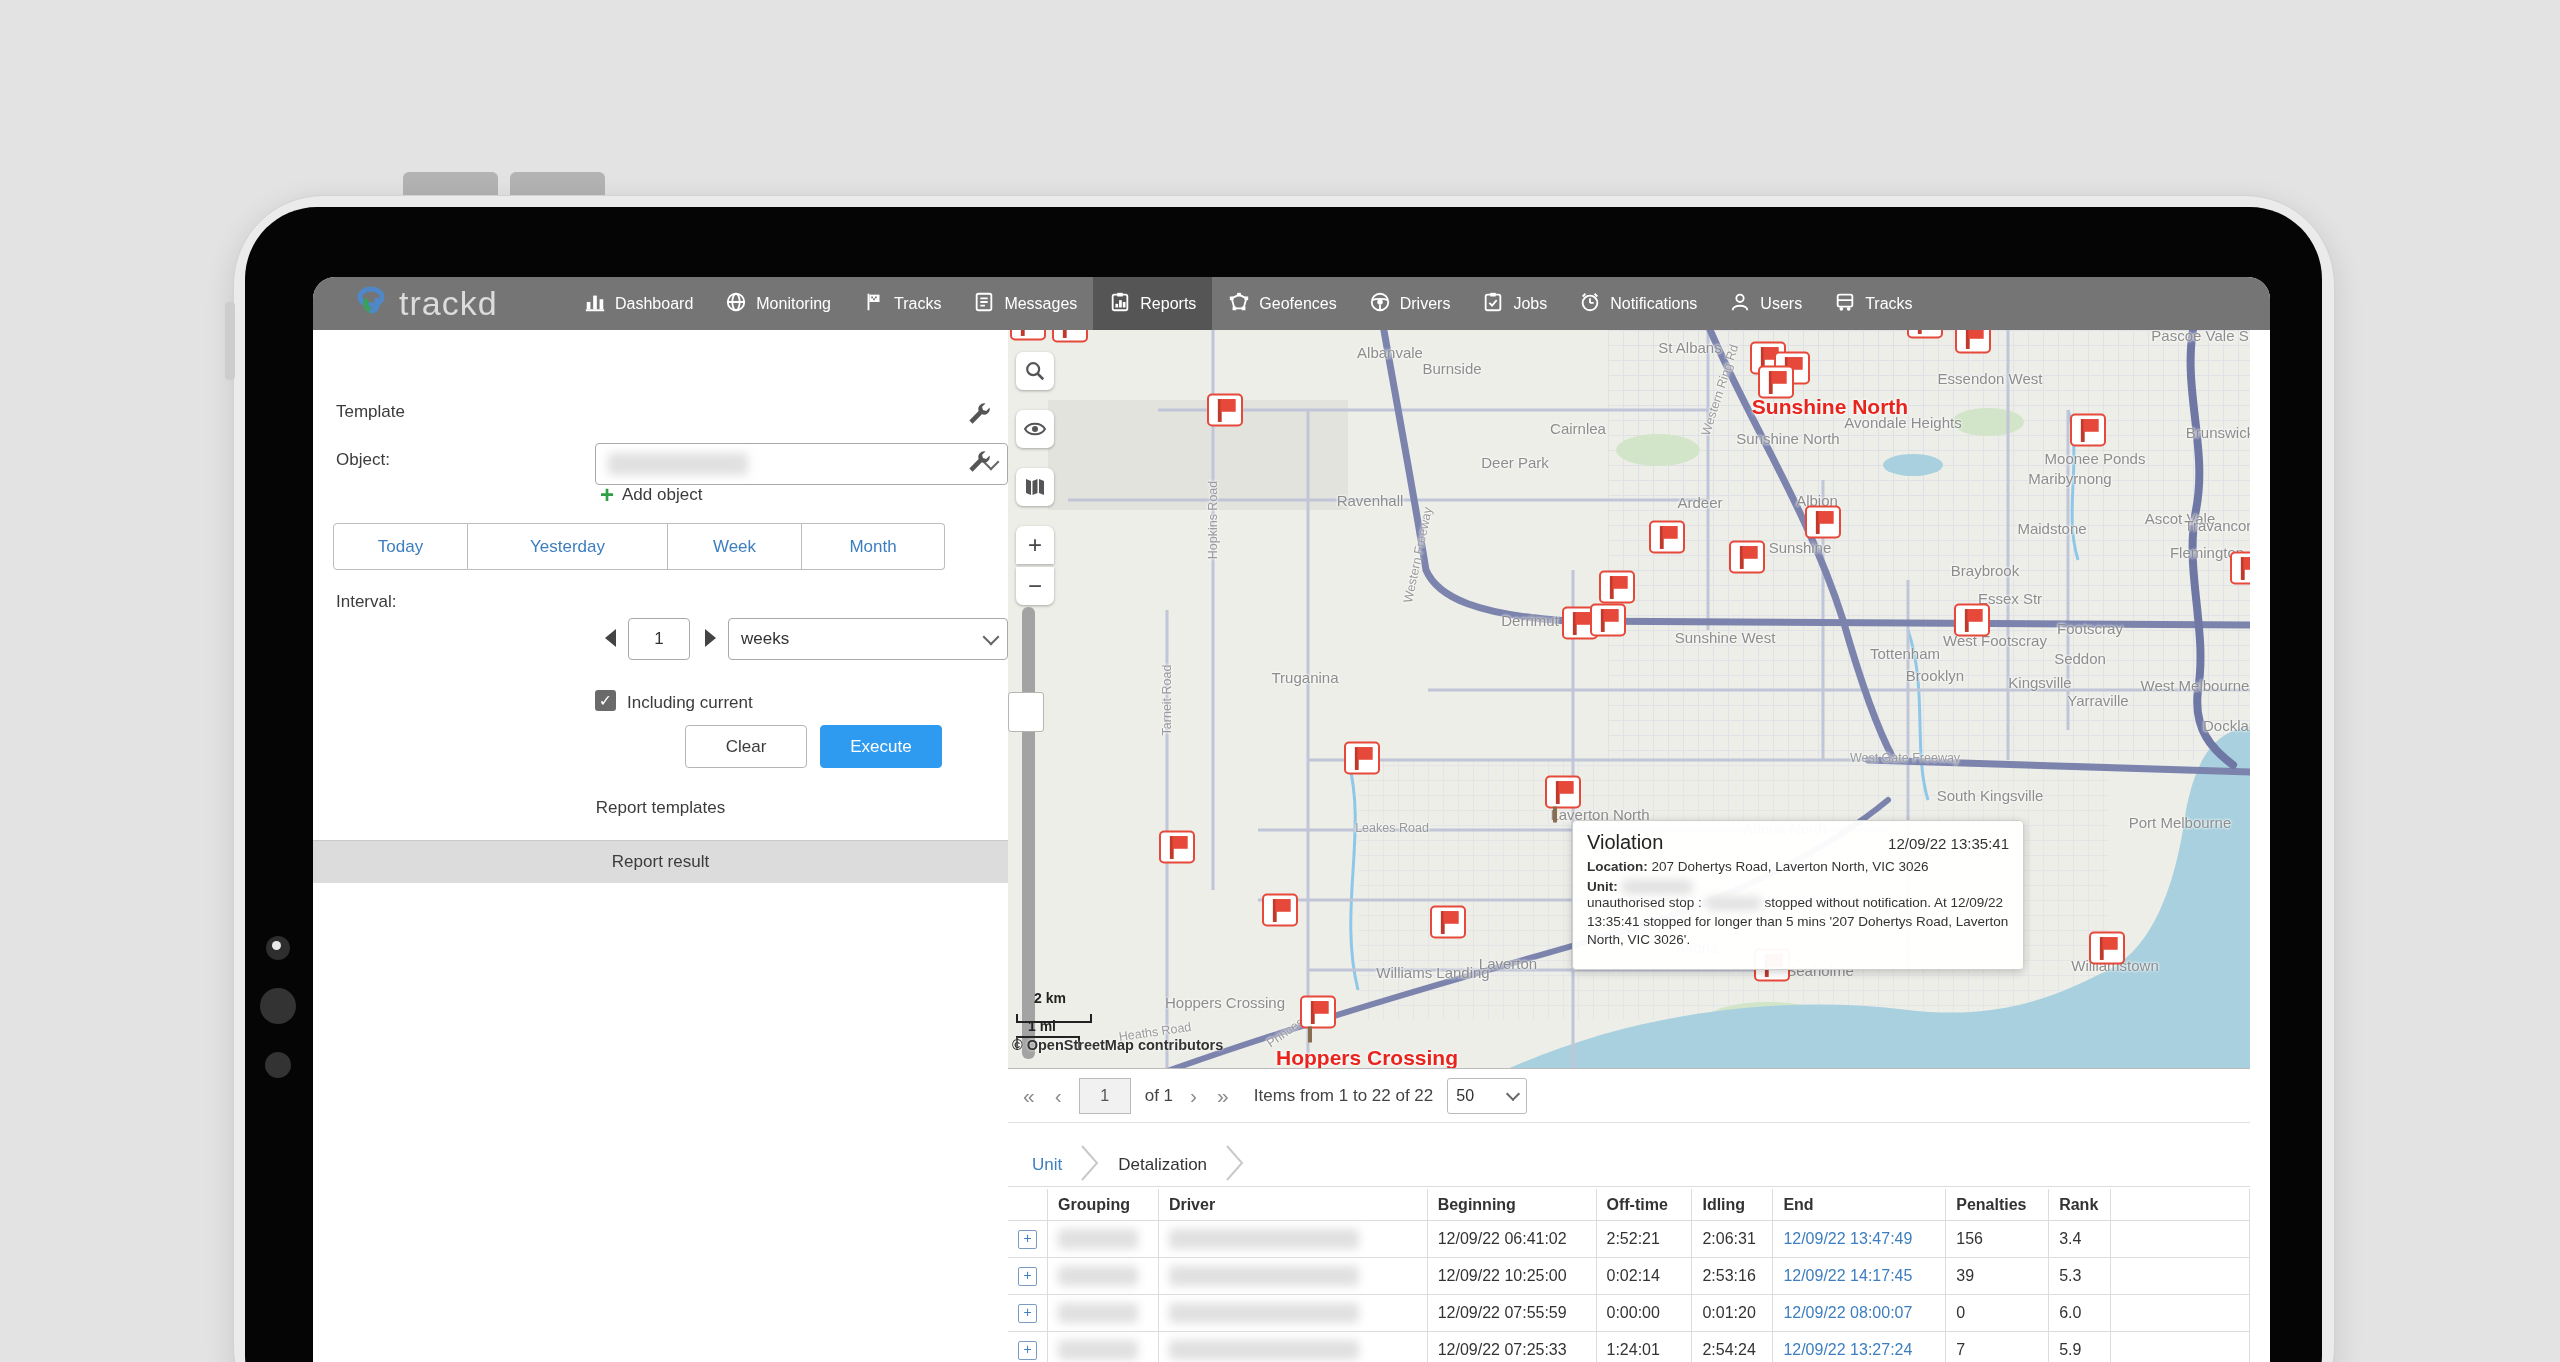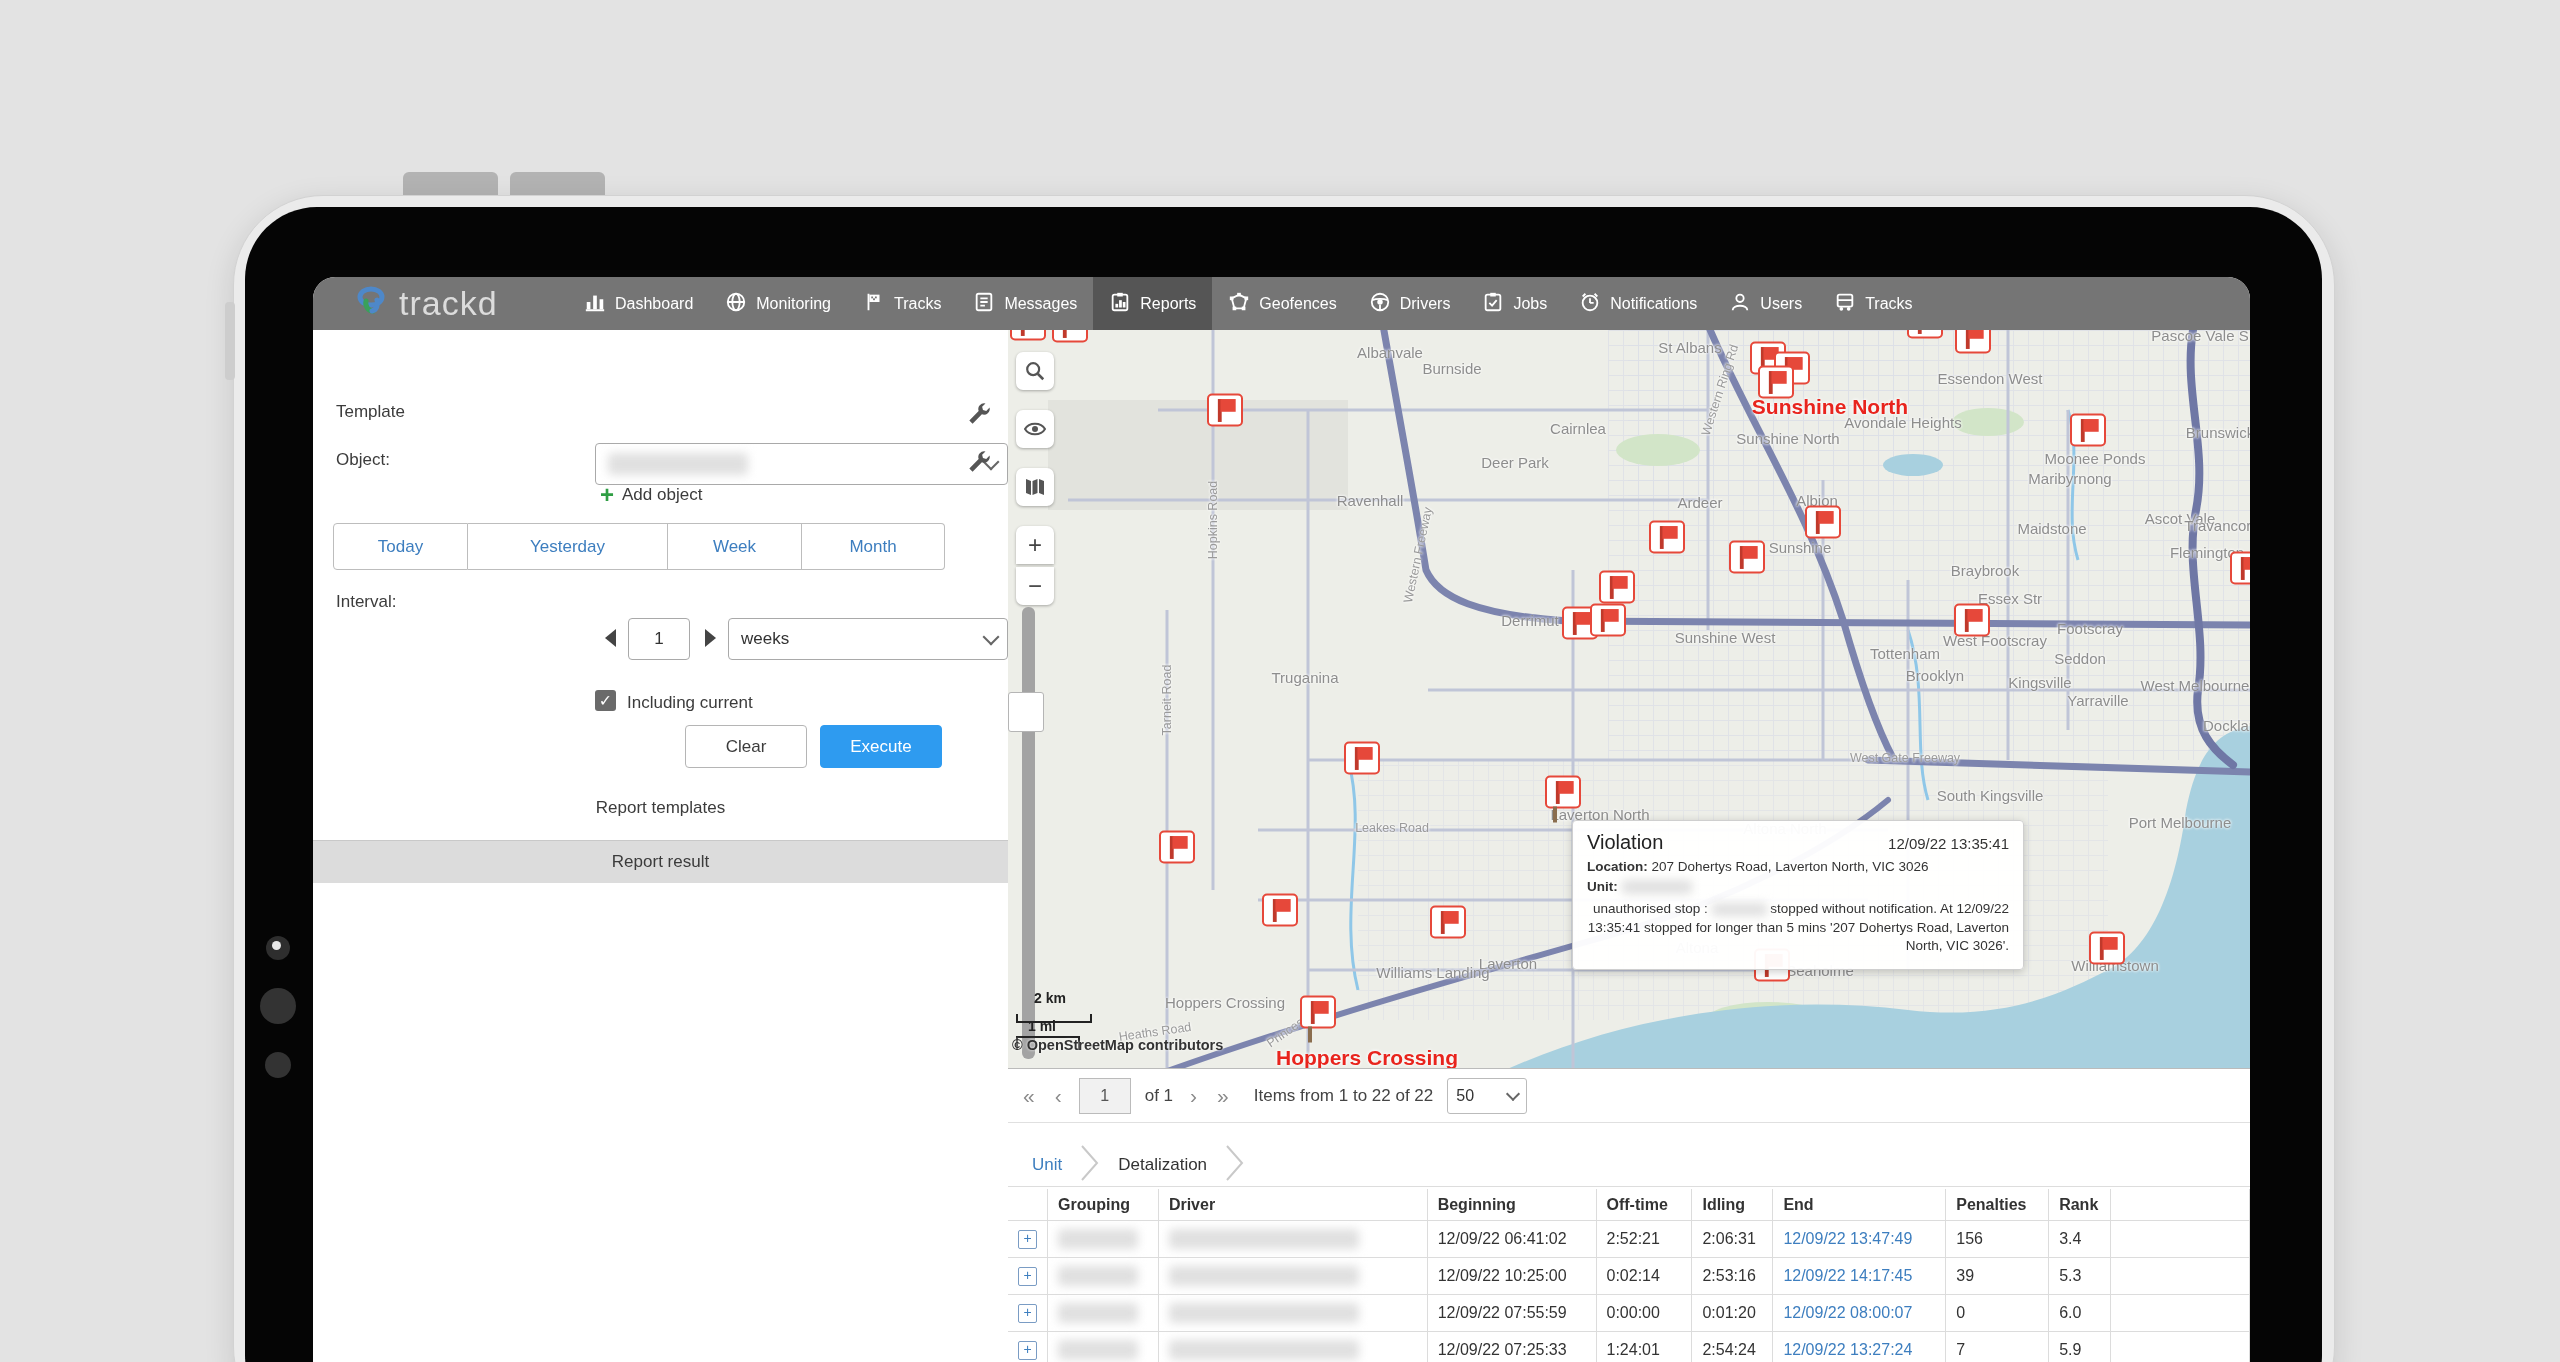--- a/index.html
+++ b/index.html
@@ -4,21 +4,21 @@
 <style>
   html,body{margin:0;padding:0;background:#e3e3e3;font-family:"Liberation Sans",sans-serif;}
   .stage{position:relative;width:2560px;height:1362px;overflow:hidden;background:#e3e3e3;}
   
   .tab-btn{position:absolute;height:26px;background:#b3b3b3;border-radius:6px 6px 0 0;}
   .tab-frame{position:absolute;left:233px;top:195px;width:2100px;height:1240px;background:#ebebeb;border:1px solid #d2d2d2;border-radius:90px;box-shadow:0 8px 30px rgba(0,0,0,.12);}
   .side-btn{position:absolute;left:225px;top:302px;width:10px;height:78px;background:#cdcdcd;border-radius:4px;}
   .bezel{position:absolute;left:245px;top:207px;width:2077px;height:1220px;background:#050505;border-radius:72px;}
   .cam{position:absolute;border-radius:50%;}
   
-  .screen{position:absolute;left:313px;top:277px;width:1937px;height:1085px;background:#ffffff;border-radius:22px 22px 0 0;overflow:hidden;}
+  .screen{position:absolute;left:313px;top:277px;width:1937px;height:1085px;background:#ffffff;border-radius:22px 22px 0 0;overflow:hidden;padding-left:20px;}
   
   .nav{position:absolute;left:0;top:0;width:100%;height:53px;background:#757575;display:flex;align-items:center;}
   .logo{display:flex;align-items:center;gap:10px;padding-left:40px;width:215px;flex:0 0 auto;}
   .logo-text{font-size:34px;color:#dcdcdc;letter-spacing:1px;}
   .nav-item{display:flex;align-items:center;gap:9px;padding:0 16px;height:53px;color:#fff;font-size:16px;cursor:pointer;flex:0 0 auto;}
   .nav-item.active{background:#555555;}
   .nav-item svg{flex:0 0 auto;}
   
   .panel{position:absolute;left:0;top:53px;width:695px;bottom:0;background:#fff;}
   .plabel{position:absolute;font-size:17px;color:#3c3c3c;}
@@ -52,21 +52,21 @@
   .ctrl{width:38px;height:38px;background:#fff;border-radius:7px;box-shadow:0 1px 3px rgba(0,0,0,.3);margin-bottom:20px;display:flex;align-items:center;justify-content:center;cursor:pointer;font-size:24px;color:#444;}
   .ctrl.zplus{margin-bottom:3px;border-radius:7px 7px 0 0;}
   .ctrl.zminus{border-radius:0 0 7px 7px;margin-bottom:14px;}
   .zslider{position:absolute;left:14px;top:277px;width:13px;height:452px;background:#a3a3a3;border-radius:6px;}
   .zhandle{position:absolute;left:0px;top:362px;width:34px;height:38px;background:#fff;border:1px solid #b5b5b5;border-radius:3px;cursor:pointer;}
   .popup{position:absolute;left:564px;top:490px;width:452px;height:150px;background:rgba(255,255,255,.96);border:1px solid #cfcfcf;border-radius:4px;box-shadow:0 2px 8px rgba(0,0,0,.2);padding:10px 14px;box-sizing:border-box;}
   .popup .titlerow{display:flex;justify-content:space-between;align-items:baseline;}
   .popup .ptitle{font-size:20px;color:#222;}
   .popup .ptime{font-size:15px;color:#333;}
   .popup .pline{font-size:13.5px;color:#333;margin-top:5px;}
-  .popup .pbody{font-size:13.5px;color:#333;margin-top:6px;line-height:1.35;text-align:right;}
+  .popup .pbody{font-size:13.5px;color:#333;margin-top:0;line-height:1.35;}
   .blob{display:inline-block;background:#e0e0e0;filter:blur(5px);border-radius:4px;vertical-align:middle;}
   .scalebox{position:absolute;left:6px;top:660px;font-size:14px;color:#222;font-weight:bold;}
   .kmbar{position:absolute;left:8px;top:684px;width:72px;height:7px;border-left:2px solid #222;border-right:2px solid #222;border-bottom:2px solid #222;}
   .mibar{position:absolute;left:8px;top:700px;width:60px;height:12px;border-left:2px solid #222;border-right:2px solid #222;border-top:2px solid #222;margin-top:6px;}
   .attrib{position:absolute;left:4px;top:707px;font-size:14.5px;font-weight:bold;color:#333;text-shadow:0 0 3px #fff;}
   
   .bottom{position:absolute;left:695px;top:791px;width:1242px;bottom:0;background:#fff;border-top:1px solid #bbb;}
   .pager{position:absolute;left:0;top:0;width:100%;height:54px;border-bottom:1px solid #e0e0e0;display:flex;align-items:center;gap:14px;padding-left:12px;box-sizing:border-box;font-size:17px;color:#444;}
   .pager .arr{color:#8a8a8a;font-size:21px;cursor:pointer;padding:0 3px;}
   .pagebox{width:50px;height:34px;border:1px solid #bbb;background:#f1f1f1;display:flex;align-items:center;justify-content:center;font-size:16px;color:#555;}

